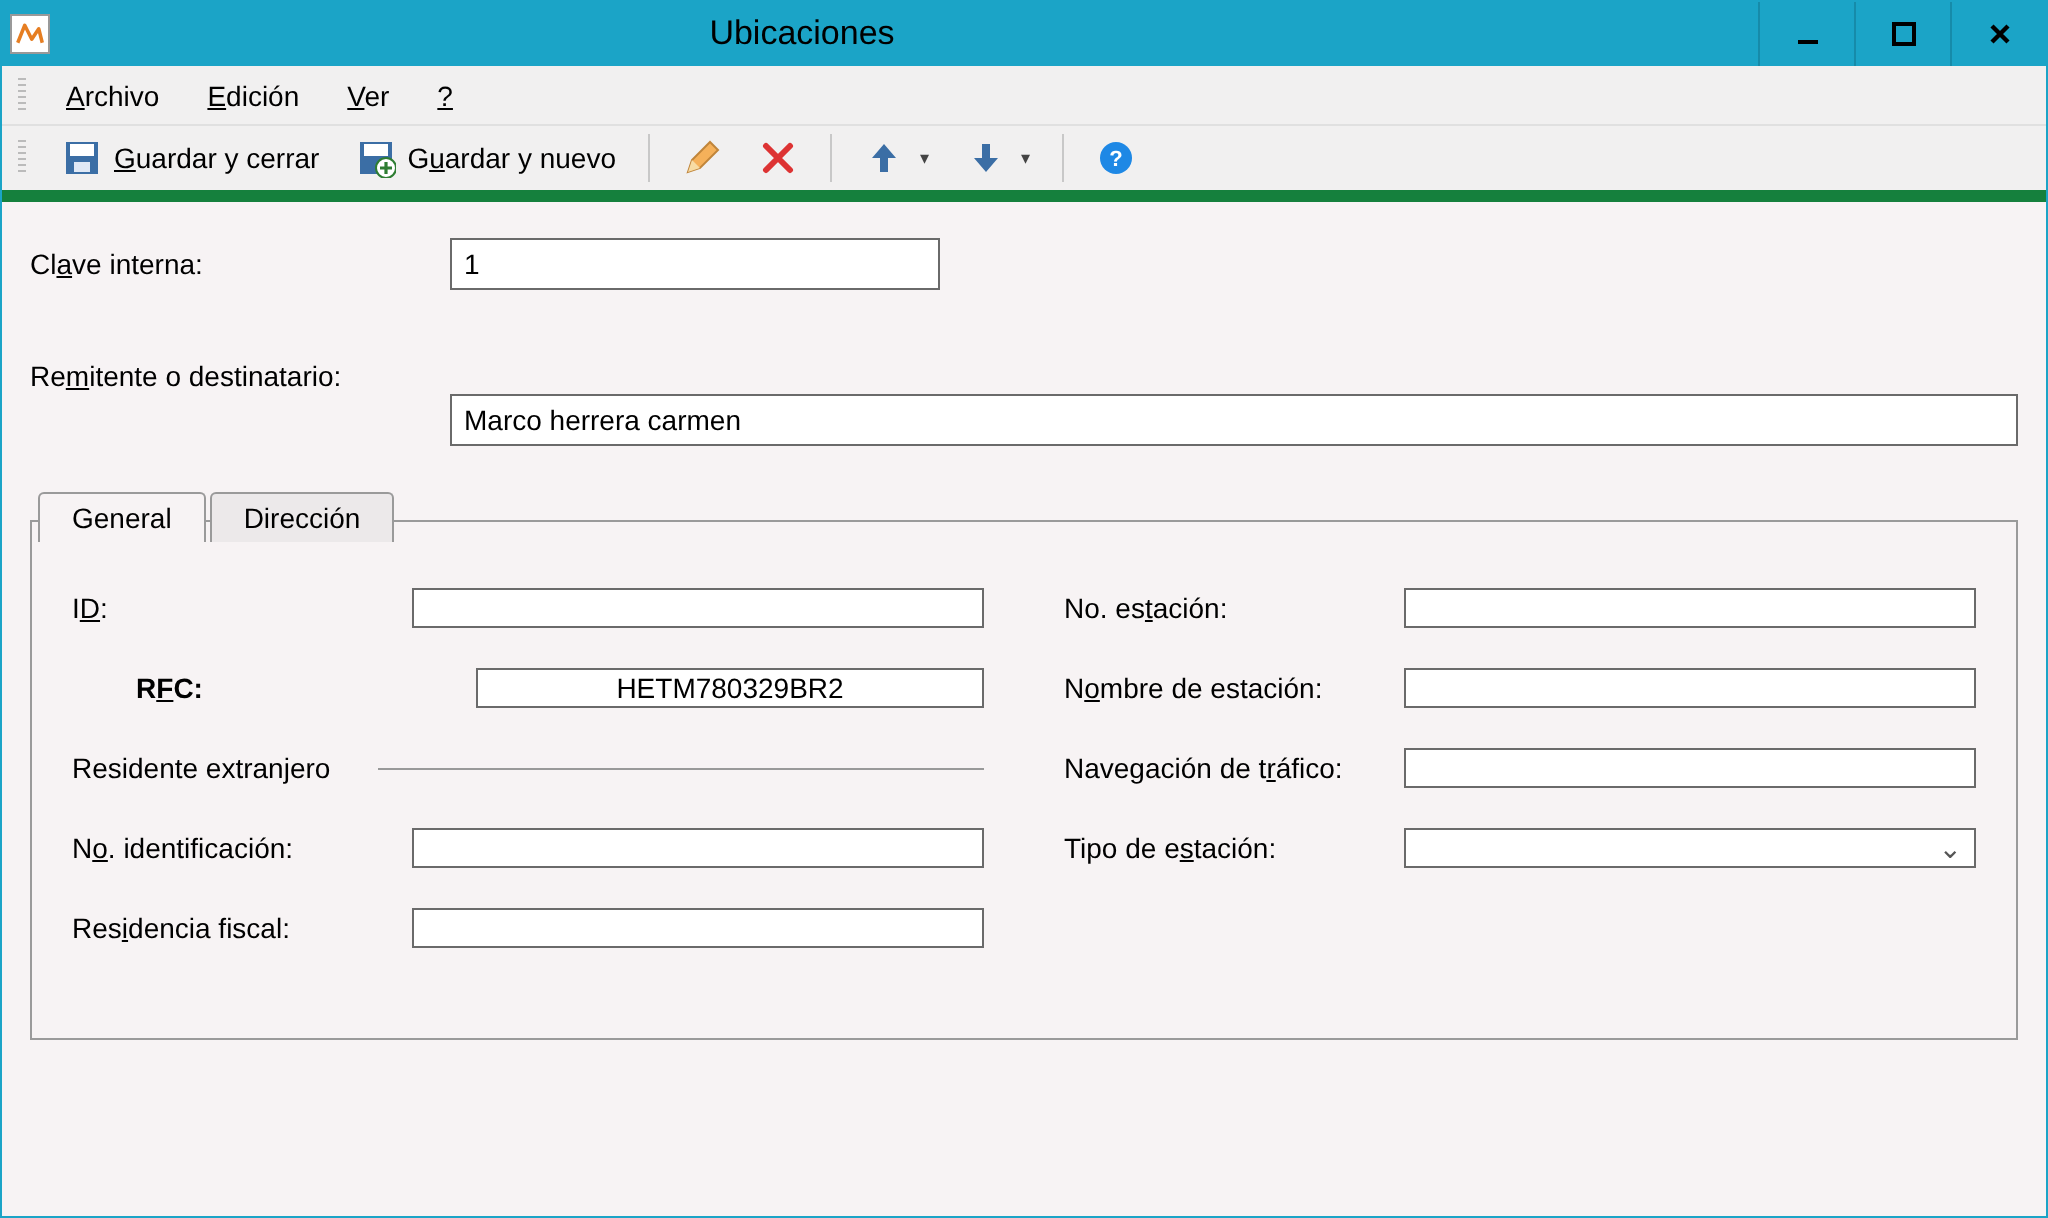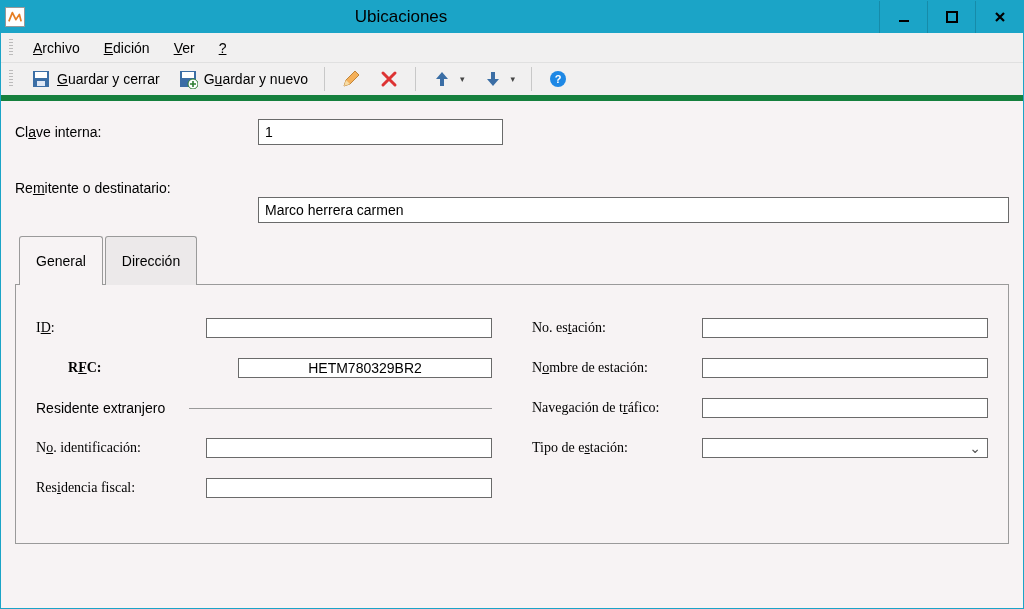--- a/index.html
+++ b/index.html
@@ -102,47 +102,46 @@
   
   .client {
     flex: 1;
     background: #f7f3f4;
     padding: 10px 14px 14px 14px;
     overflow: auto;
   }
   .form-row {
     display: flex; align-items: center;
     margin: 8px 0;
-    gap: 33px;
   }
   .form-row .lbl {
     width: 210px;
   }
   .form-row input {
     height: 26px;
     border: 1px solid #6a6a6a;
     padding: 2px 6px;
     font: inherit;
     background: #fff;
   }
   .input-short { width: 245px; }
   .input-long  { flex: 1; margin-top: 44px; }
   
   .tabstrip {
     display: flex;
     margin-top: 12px;
     padding-left: 4px;
   }
   .tab {
-    padding: 16px 16px;
+    padding: 4px 16px;
     border: 1px solid #9a9a9a;
     border-bottom: none;
     background: #ece9ea;
     position: relative;
-    top: 1px;
+    top: 11px;
     margin-right: 2px;
     border-radius: 3px 3px 0 0;
     cursor: default;
   }
   .tab.active {
     background: #f7f3f4;
     z-index: 2;
   }
   .tab-panel {
     border: 1px solid #9a9a9a;
@@ -154,21 +153,20 @@
     gap: 40px;
   }
   .col { flex: 1; }
   .field {
     display: flex; align-items: center;
     margin: 10px 0;
     min-height: 30px;
   }
   .field .flabel {
     width: 170px;
-    font-family: Liberation Serif, serif;
   }
   .field .flabel.bold { font-weight: bold; margin-left: 32px; }
   .field input, .field .select {
     flex: 1;
     height: 20px;
     border: 1px solid #6a6a6a;
     background: #fff;
     padding: 2px 6px;
     font: inherit;
     text-align: center;

